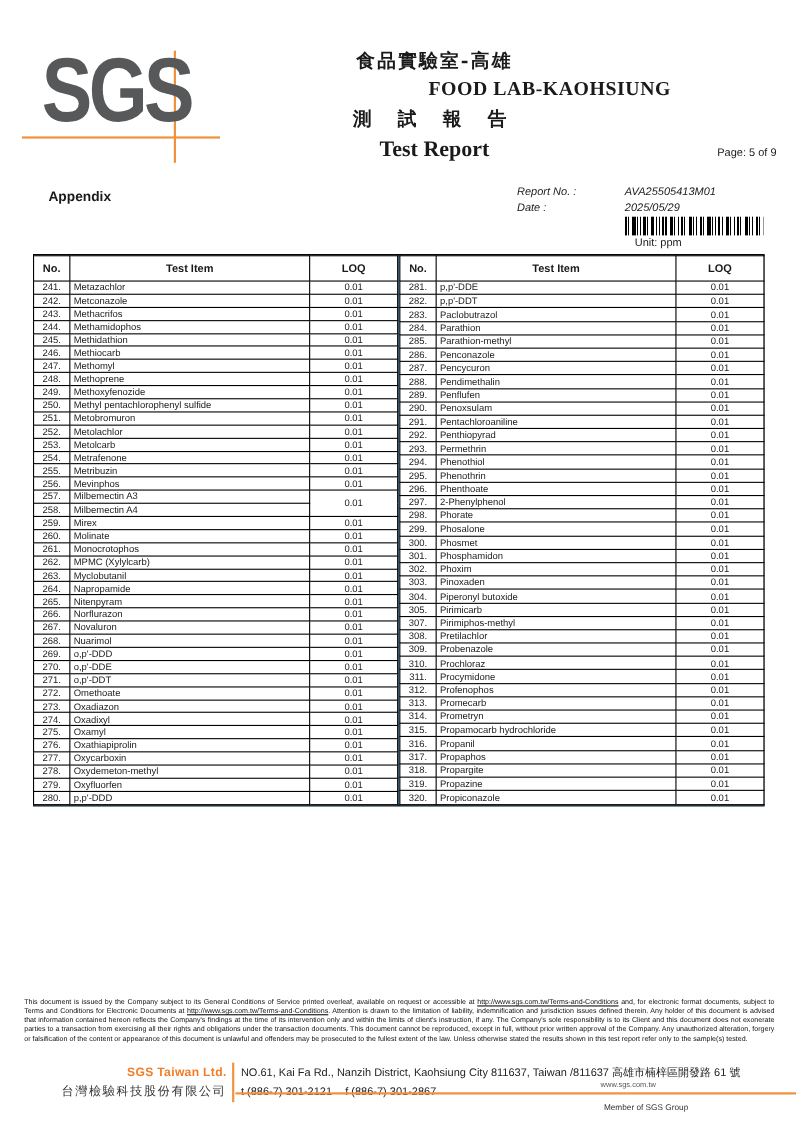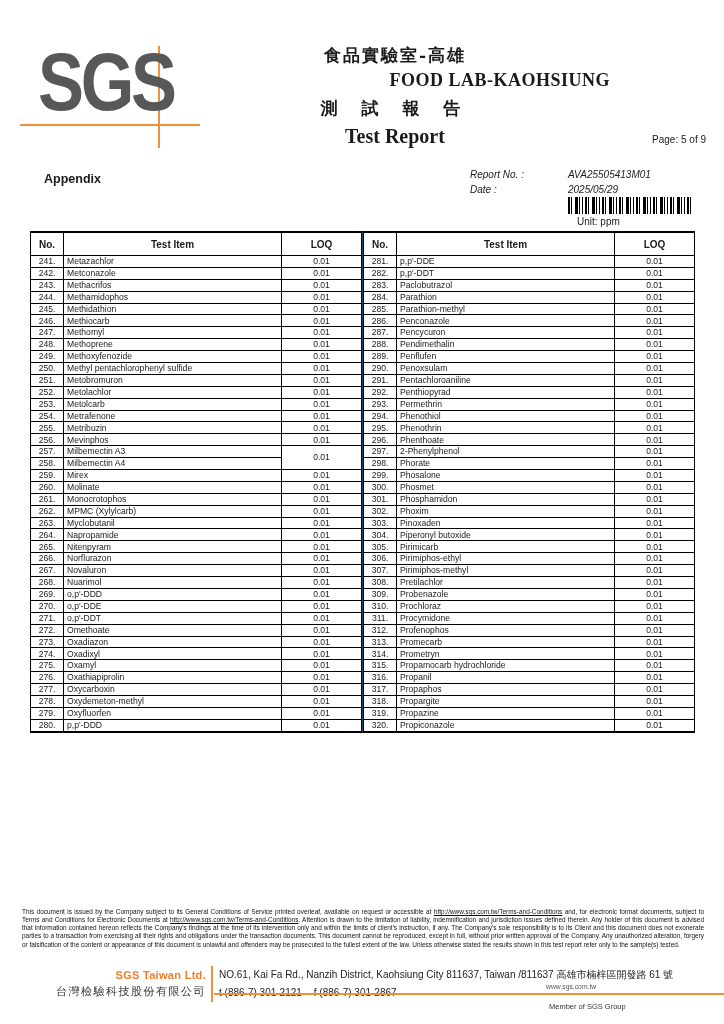--- a/index.html
+++ b/index.html
@@ -466,25 +466,20 @@
             <td class="c-no">304.</td>
             <td class="c-item">Piperonyl butoxide</td>
             <td class="c-loq">0.01</td>
           </tr>
           <tr>
             <td class="c-no">305.</td>
             <td class="c-item">Pirimicarb</td>
             <td class="c-loq">0.01</td>
           </tr>
           <tr>
-            <td class="c-no">306.</td>
-            <td class="c-item">Pirimiphos-ethyl</td>
-            <td class="c-loq">0.01</td>
-          </tr>
-          <tr>
             <td class="c-no">307.</td>
             <td class="c-item">Pirimiphos-methyl</td>
             <td class="c-loq">0.01</td>
           </tr>
           <tr>
             <td class="c-no">308.</td>
             <td class="c-item">Pretilachlor</td>
             <td class="c-loq">0.01</td>
           </tr>
           <tr>

